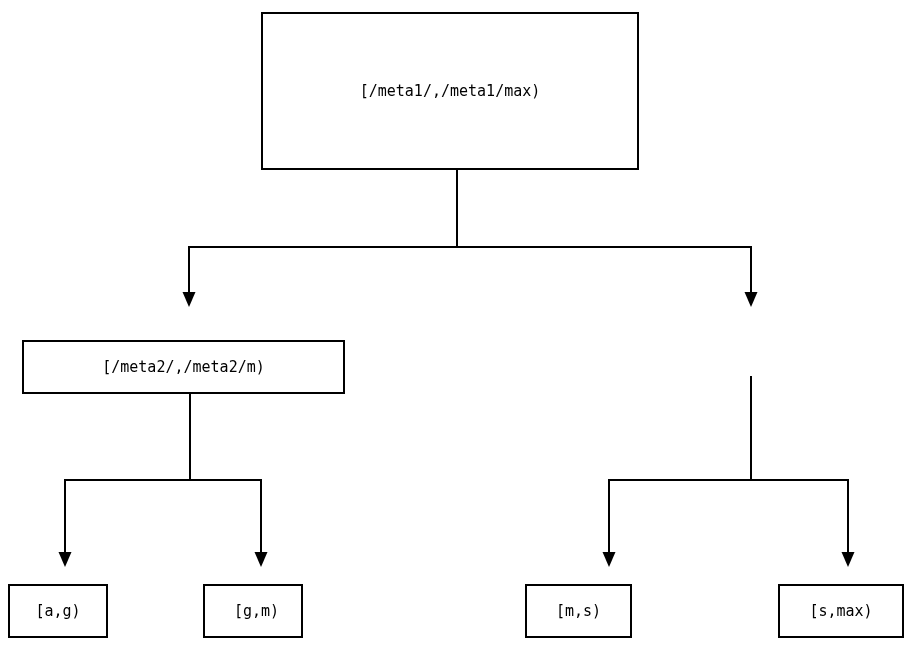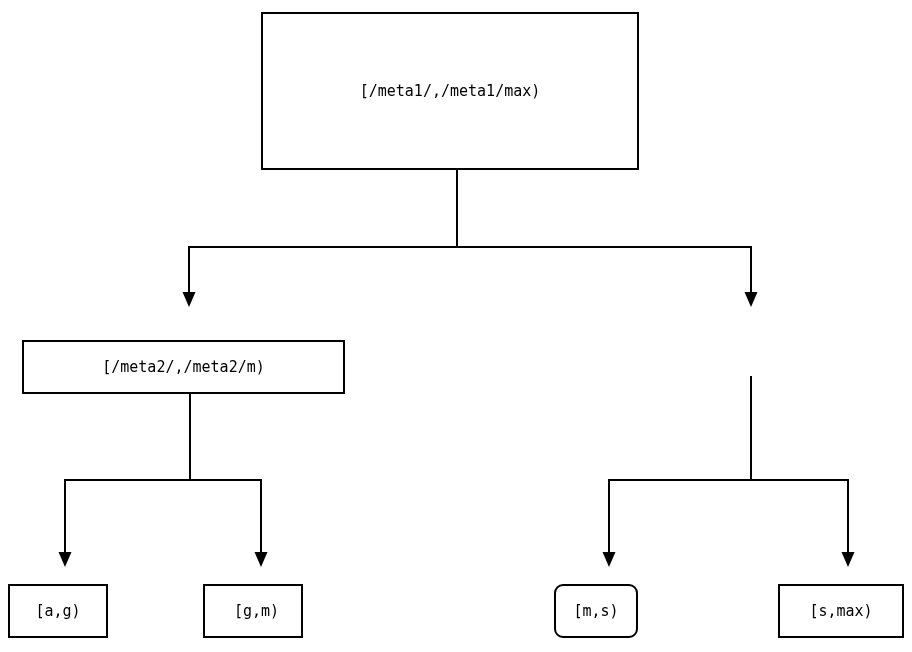--- a/index.html
+++ b/index.html
@@ -33,21 +33,21 @@
     justify-content: center;
     font-size: 15px;
     line-height: 1;
     white-space: pre;
   }
   .node-root  { left: 261px; top: 12px;  width: 378px; height: 158px; }
   .node-left  { left: 22px;  top: 322px; width: 323px; height: 54px; margin-top: 18px; }
   .node-right { left: 582px; top: 322px; width: 321px; height: 54px; }
   .node-ll    { left: 8px;   top: 584px; width: 100px; height: 54px; }
   .node-lr    { left: 203px; top: 584px; width: 100px; height: 54px; padding-left: 7px; }
-  .node-rl    { left: 554px; top: 584px; width: 84px;  height: 54px; border-radius: 9px; }
+  .node-rl    { left: 525px; top: 584px; width: 107px;  height: 54px; }
   .node-rr    { left: 778px; top: 584px; width: 126px; height: 54px; }
   .edge-line {
     stroke: #000000;
     stroke-width: 2;
     fill: none;
   }
   .arrowhead {
     fill: #000000;
     stroke: none;
   }

